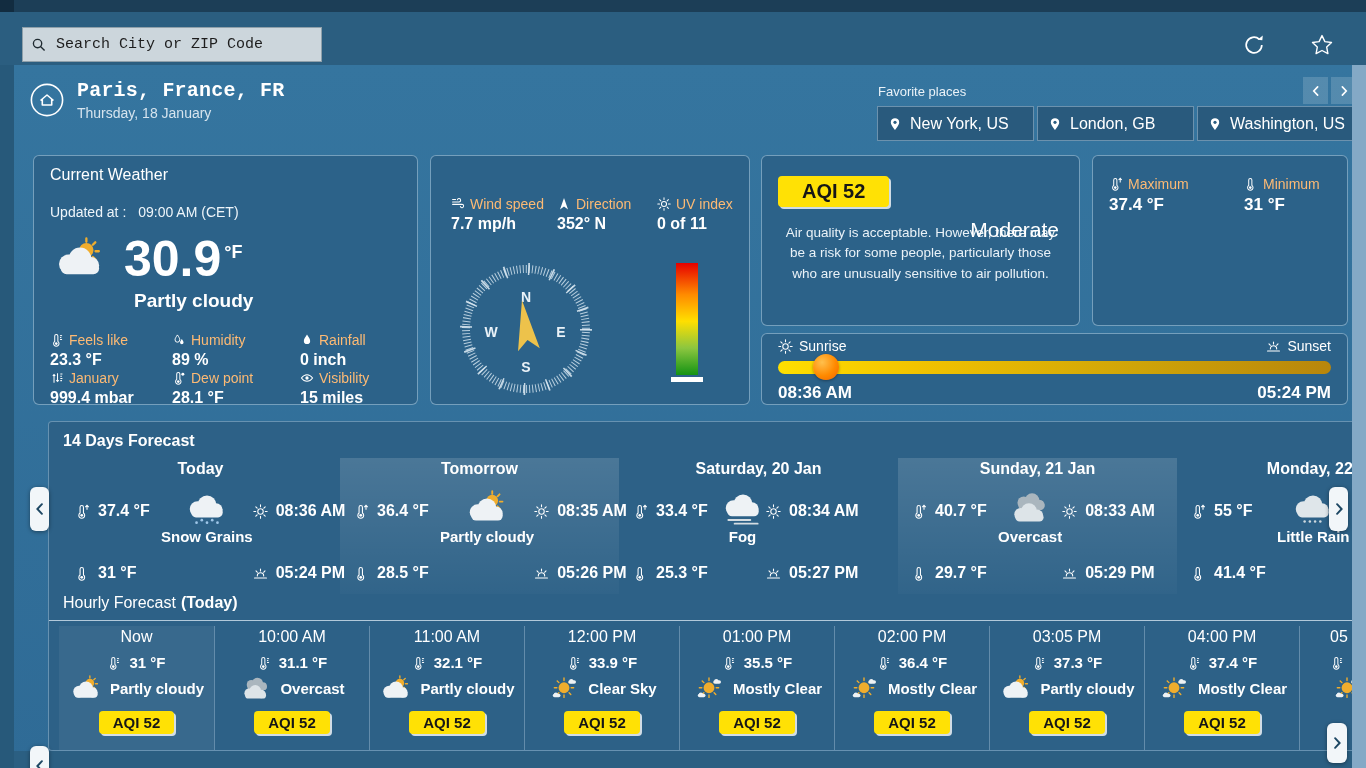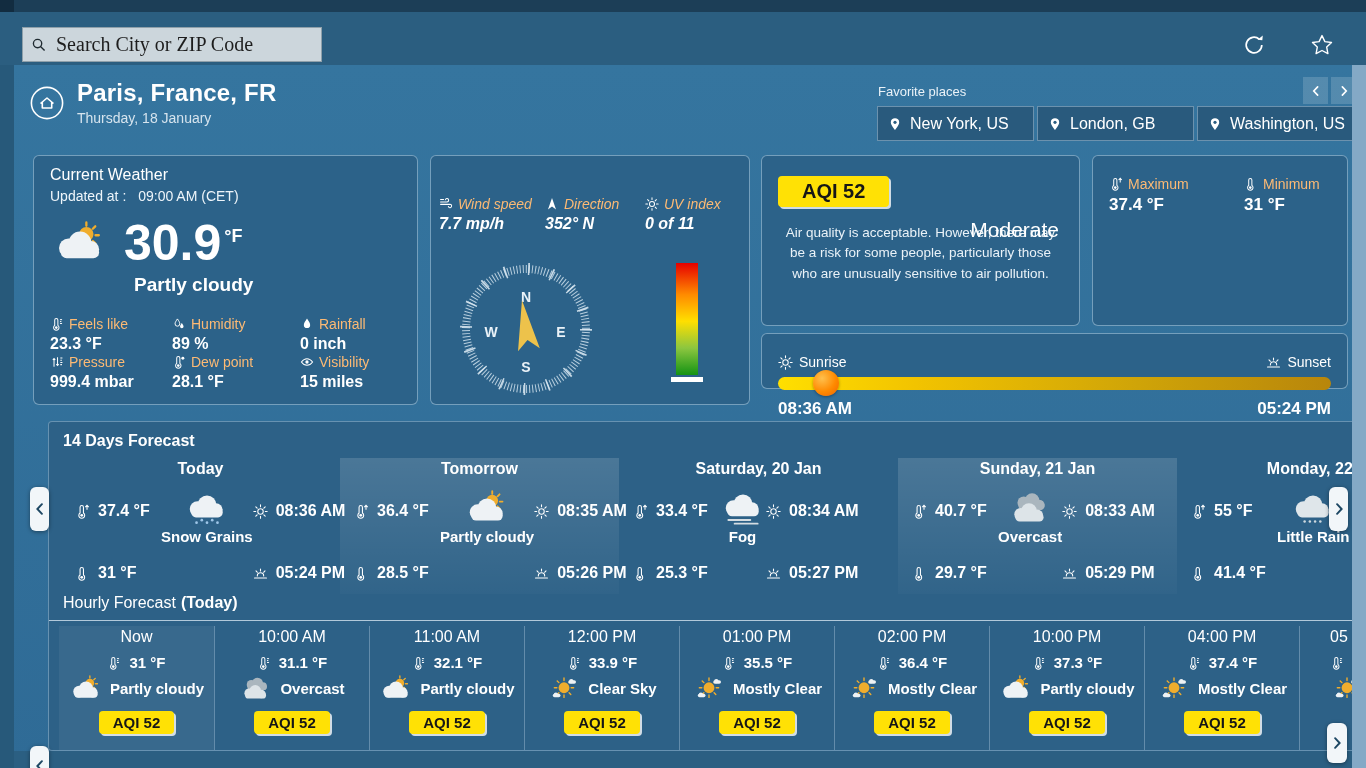--- a/index.html
+++ b/index.html
@@ -5,65 +5,65 @@
   html,body{margin:0;padding:0;background:#1a3síflex;}
   body{background:#12293c;}
   *{box-sizing:border-box;}
   .window{position:relative;width:1366px;height:768px;overflow:hidden;background:#27597a;
     font-family:"Liberation Sans","DejaVu Sans",sans-serif;color:#fff;}
   .titlebar{position:absolute;left:0;top:0;width:1366px;height:12px;background:#1c3e57;}
   .title-corner{position:absolute;left:0;top:0;width:14px;height:12px;background:#122c40;}
   .topbar{position:absolute;left:0;top:12px;width:1366px;height:53px;background:#2b5e80;}
   .searchbox{position:absolute;left:22px;top:15px;width:300px;height:35px;background:#ccd6dc;
     border:1px solid #8fa0aa;display:flex;align-items:center;padding:0 8px;gap:7px;}
-  .searchbox input{flex:1;border:none;outline:none;background:transparent;font-size:20px;color:#161616;
-    font-family:Liberation Serif, serif;}
+  .searchbox input{flex:1;border:none;outline:none;background:transparent;font-size:15px;color:#161616;
+    font-family:Liberation Mono, monospace;}
   .searchbox input::placeholder{color:#1d1d1d;opacity:1;}
   .tb-icon{position:absolute;top:21px;width:24px;height:24px;cursor:pointer;}
   .tb-icon.refresh{left:1242px;}
   .tb-icon.star{left:1310px;}
   .content{position:absolute;left:14px;top:65px;width:1338px;height:703px;overflow:hidden;
     background:linear-gradient(180deg,#35759f 0%,#2f6b96 100%);}
   .icon{display:inline-block;}
   .icon svg,.wicon svg,.tb-icon svg,.home-badge svg{width:100%;height:100%;display:block;}
   .s12{width:12px;height:12px;} .s14{width:14px;height:14px;} .s15{width:15px;height:15px;} .s16{width:16px;height:16px;}
   
   .loc-header{position:absolute;left:16px;top:14px;display:flex;align-items:center;gap:13px;}
   .home-badge{width:34px;height:34px;}
-  .loc-title{font-size:24px;font-weight:700;letter-spacing:.2px;}
+  .loc-title{font-size:20px;font-weight:700;letter-spacing:.2px;font-family:Liberation Mono, monospace;}
   .loc-date{font-size:14px;color:#d6e4ee;margin-top:3px;}
   .fav-label{position:absolute;left:864px;top:19px;font-size:13px;color:#eaf2f8;}
   .fav-chev{position:absolute;top:12px;width:25px;height:27px;background:rgba(255,255,255,.16);
     border:none;color:#fff;display:flex;align-items:center;justify-content:center;cursor:pointer;padding:0;}
   .fav-chev.prev{left:1289px;} .fav-chev.next{left:1317px;}
   .fav-row{position:absolute;left:863px;top:41px;width:479px;height:35px;display:flex;gap:3px;}
   .fav-btn{flex:1;display:flex;align-items:center;gap:8px;padding:0 10px;background:#295a7d;
     border:1px solid rgba(190,215,235,.45);color:#fff;font-size:16px;cursor:pointer;
     font-family:"Liberation Sans","DejaVu Sans",sans-serif;white-space:nowrap;}
   
   .card{position:absolute;background:#2c6289;border:1px solid rgba(190,220,240,.5);border-radius:6px;}
   .card-current{left:19px;top:90px;width:385px;height:250px;padding:10px 16px;}
   .card-wind{left:416px;top:90px;width:320px;height:250px;}
   .card-aqi{left:747px;top:90px;width:319px;height:171px;padding:12px 16px;}
   .card-mm{left:1078px;top:90px;width:256px;height:171px;padding:20px 16px;}
-  .card-sun{left:747px;top:268px;width:587px;height:56px;padding:20px 16px;}
+  .card-sun{left:747px;top:268px;width:587px;height:72px;padding:4px 16px;}
   .cw-title{font-size:16px;font-weight:400;}
-  .cw-updated{font-size:14px;margin-top:4px;color:#eef5fa;}
+  .cw-updated{font-size:14px;margin-top:20px;color:#eef5fa;}
   .cw-updated .v{margin-left:8px;}
   .cw-main{display:flex;align-items:center;margin-top:14px;margin-left:2px;gap:16px;}
   .wicon.w52{width:56px;height:44px;} 
   .cw-temp{font-size:50px;font-weight:600;line-height:1;}
   .cw-unit{font-size:18px;font-weight:700;vertical-align:18px;margin-left:3px;}
   .cw-cond{font-size:19px;font-weight:700;margin:6px 0 0 84px;}
   .stats-grid{display:grid;margin-top:20px;}
   .cw-stats{grid-template-columns:122px 128px 1fr;row-gap:1px;padding-left:0px;}
   .stat-label-row{display:flex;align-items:center;gap:5px;font-size:14px;color:#fdba74;}
   .stat-value{font-size:16px;font-weight:600;margin-top:3px;}
   
-  .wind-stats{position:absolute;left:8px;top:20px;display:grid;grid-template-columns:106px 100px auto;width:290px;font-style:italic;}
+  .wind-stats{position:absolute;left:20px;top:20px;display:grid;grid-template-columns:106px 100px auto;width:290px;}
   .compass{position:absolute;left:22px;top:100px;width:146px;height:146px;}
   .uv-bar{position:absolute;left:245px;top:107px;width:22px;height:112px;
     background:linear-gradient(180deg,#e60000 0%,#ff8a00 28%,#ffdf00 52%,#8cc63f 76%,#149314 100%);}
   .uv-ind{position:absolute;left:240px;top:221px;width:32px;height:5px;background:#fff;}
   
   .aqi-label{font-size:15px;}
   .aqi-badge{display:inline-block;margin-top:8px;background:#ffe105;color:#161616;font-size:20px;font-weight:700;
     padding:4px 24px;border-radius:4px;box-shadow:2px 2px 0 rgba(255,255,255,.78);}
   .aqi-level{position:absolute;right:20px;top:62px;font-size:21px;}
   .aqi-desc{margin-top:16px;font-size:13.5px;line-height:1.5;text-align:center;color:#eaf2f8;padding:0 2px;}
@@ -273,21 +273,21 @@
   </div>
           <div class="stat">
     <div class="stat-label-row">
       <span class="icon s14">
                 <svg viewBox="0 0 16 16" stroke="#fff" stroke-width="1.15" fill="none">
                   <path d="M4.6 13.5V4M3.2 5.5L4.6 4 6 5.5"></path>
                   <path d="M8.6 2.5V12M7.2 10.5L8.6 12l1.4-1.5"></path>
                   <path d="M11.8 3.5h2.4M11.8 6h1.8M11.8 8.5h2.4M11.8 11h1.8"></path>
                 </svg>
               </span>
-      <span class="stat-label">Pressure</span>
+      <span class="stat-label">January</span>
     </div>
     <div class="stat-value">999.4 mbar</div>
   </div>
           <div class="stat">
     <div class="stat-label-row">
       <span class="icon s14">
                 <svg viewBox="0 0 16 16">
                   <path d="M5.4 9.6V3.4a1.8 1.8 0 0 1 3.6 0v6.2a3.1 3.1 0 1 1-3.6 0z" fill="none" stroke="#fff" stroke-width="1.15"></path>
                   <circle cx="7.2" cy="12.1" r="1.5" fill="#fff"></circle>
                   <circle cx="12.4" cy="3.6" r="1.7" fill="#fff"></circle>
@@ -938,21 +938,21 @@
                     <circle cx="11.5" cy="25" r="2.8"></circle>
                     <rect x="7.5" y="23.7" width="10" height="4.6" rx="2.3"></rect>
                   </g>
                 </svg>
               </span>
       <span class="h-cond-text">Mostly Clear</span>
     </div>
     <div class="h-aqi">AQI 52</div>
   </div>
           <div class="hour">
-    <div class="h-time">10:00 PM</div>
+    <div class="h-time">03:05 PM</div>
     <div class="mini h-temp">
               <span class="icon s14">
                 <svg viewBox="0 0 16 16">
                   <path d="M5.4 9.6V3.4a1.8 1.8 0 0 1 3.6 0v6.2a3.1 3.1 0 1 1-3.6 0z" fill="none" stroke="#fff" stroke-width="1.15"></path>
                   <circle cx="7.2" cy="12.1" r="1.5" fill="#fff"></circle>
                   <path d="M11.4 3h2.4M11.4 5.2h1.6M11.4 7.4h2.4" stroke="#fff" stroke-width="1.1"></path>
                 </svg>
               </span>
               <span>37.3 °F</span>
             </div>

